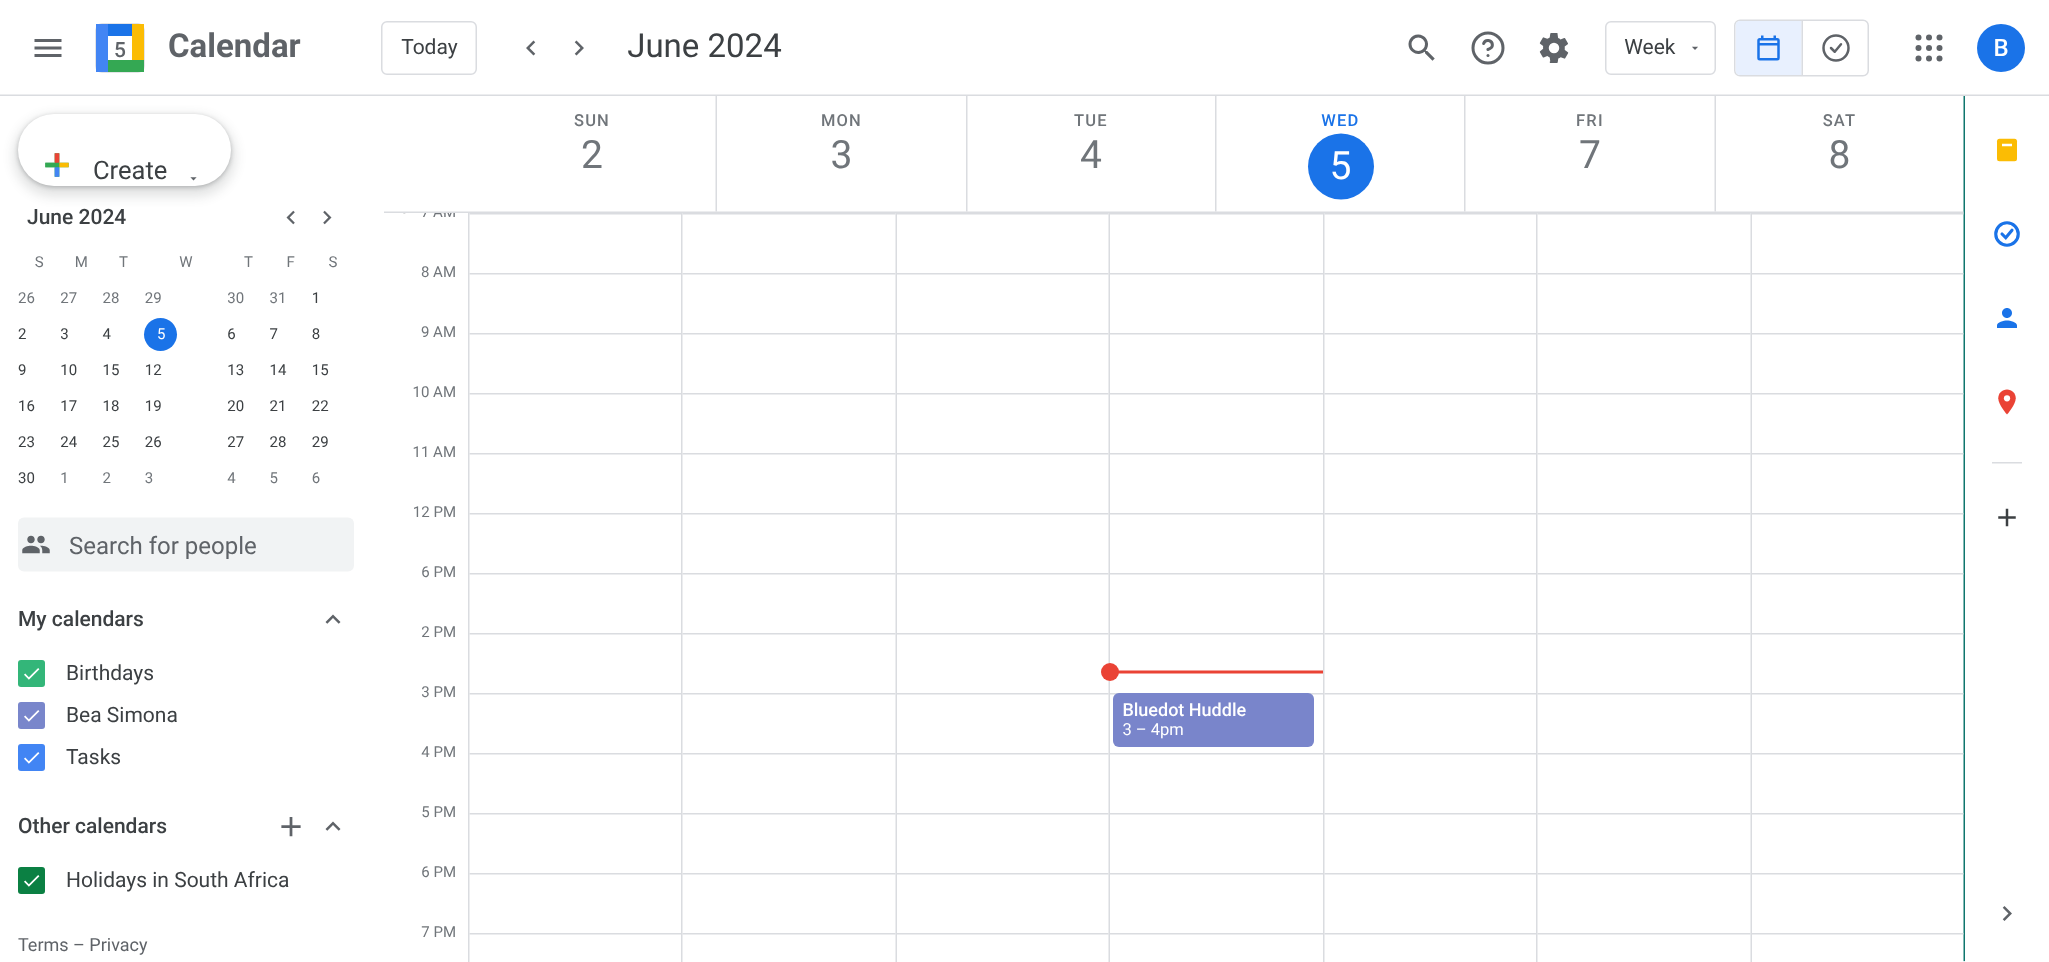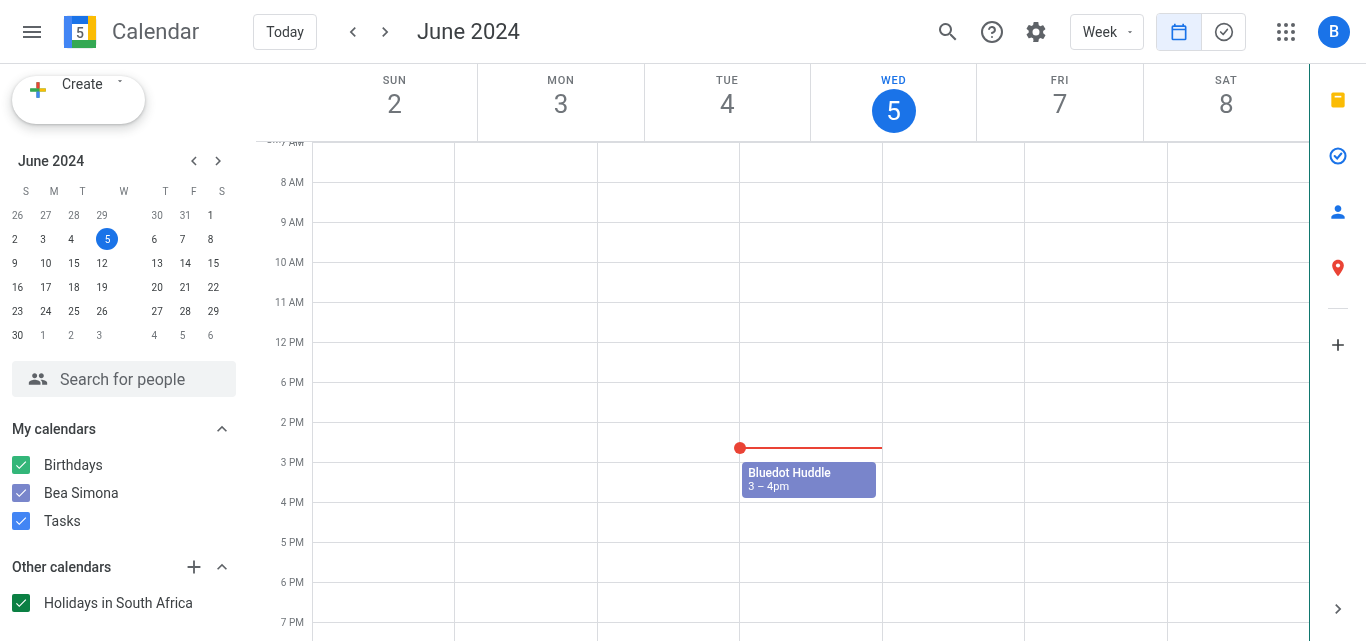--- a/index.html
+++ b/index.html
@@ -2,51 +2,51 @@
 <html><head>
 <meta charset="utf-8">
 <style>
 *{box-sizing:border-box;margin:0;padding:0;font-family:'Google Sans',Roboto,Arial,sans-serif}
 body{background:#fff;color:#3c4043;overflow:hidden}
 .app{display:flex;flex-direction:column;height:641px;width:1366px}
 .header{height:64px;display:flex;align-items:center;padding:8px;border-bottom:1px solid #dadce0}
 .hamburger{width:48px;height:48px;display:flex;align-items:center;justify-content:center;border-radius:50%;cursor:pointer}
 .logo{width:40px;height:40px;margin:0 4px 0 4px;position:relative}
 .logo-svg{width:40px;height:40px}
-.app-title{font-size:22px;color:#5f6368;margin-left:8px;font-weight:400}
+.app-title{font-size:22px;color:#5f6368;margin-left:8px;font-weight:700}
 .today-btn{margin-left:54px;height:36px;padding:0 12px;border:1px solid #dadce0;border-radius:4px;background:#fff;font-size:14px;color:#3c4043;cursor:pointer}
 .nav-arrows{display:flex;margin-left:20px}
 .nav-arrow{width:32px;height:32px;display:flex;align-items:center;justify-content:center;cursor:pointer;border-radius:50%;color:#5f6368}
 .month-title{font-size:22px;color:#3c4043;margin-left:16px;font-weight:400}
 .header-spacer{flex:1}
 .header-icon{width:40px;height:40px;display:flex;align-items:center;justify-content:center;cursor:pointer;border-radius:50%;color:#5f6368;margin:0 2px}
 .view-select{height:36px;padding:0 8px 0 12px;border:1px solid #dadce0;border-radius:4px;background:#fff;font-size:14px;color:#3c4043;cursor:pointer;display:flex;align-items:center;margin:0 12px}
 .view-select .caret{margin-left:8px}
 .tab-group{display:flex;border:1px solid #dadce0;border-radius:4px;overflow:hidden;margin-right:12px}
 .tab-btn{width:44px;height:36px;display:flex;align-items:center;justify-content:center;cursor:pointer;color:#5f6368}
 .tab-btn.active{background:#e8f0fe;color:#1a73e8}
 .tab-btn + .tab-btn{border-left:1px solid #dadce0}
 .apps-icon{margin:0 8px}
 .avatar{width:32px;height:32px;border-radius:50%;background:#1a73e8;color:#fff;display:flex;align-items:center;justify-content:center;font-size:16px;font-weight:500;margin:0 8px 0 4px;cursor:pointer}
 .body{flex:1;display:flex;overflow:hidden}
 .sidebar{width:256px;padding:12px 20px 0 12px;overflow-y:auto}
-.create-btn{height:48px;padding:0 20px 0 12px;border:none;border-radius:24px;background:#fff;box-shadow:0 1px 3px rgba(60,64,67,.3),0 4px 8px 3px rgba(60,64,67,.15);display:flex;align-items:flex-start;cursor:pointer;font-size:14px;color:#3c4043;margin-bottom:25px;margin-left:0}
+.create-btn{height:48px;padding:0 20px 0 12px;border:none;border-radius:24px;background:#fff;box-shadow:0 1px 3px rgba(60,64,67,.3),0 4px 8px 3px rgba(60,64,67,.15);display:flex;align-items:flex-end;cursor:pointer;font-size:17px;color:#3c4043;margin-bottom:9px;margin-left:0}
 .create-plus{width:28px;height:28px;margin-right:10px}
 .create-caret{margin-left:12px;color:#5f6368}
 .mini-header{display:flex;align-items:center;justify-content:space-between;padding:0 6px;margin-bottom:6px}
 .mini-title{font-size:14px;font-weight:500;color:#3c4043}
 .mini-nav{display:flex}
 .mini-nav-btn{width:24px;height:24px;display:flex;align-items:center;justify-content:center;cursor:pointer;color:#5f6368;border-radius:50%}
 .mini-cal{width:224px}
 .mini-cal table{width:100%;border-collapse:collapse;font-size:10px}
 .mini-cal th{color:#70757a;font-weight:400;height:24px;text-align:center}
 .mini-cal td{height:24px;text-align:left;color:#3c4043;cursor:pointer;position:relative}
 .mini-cal td.gray{color:#70757a}
 .mini-cal td.today span{background:#1a73e8;color:#fff;border-radius:50%;width:22px;height:22px;display:inline-flex;align-items:center;justify-content:center}
-.search-people{margin-top:14px;height:36px;background:#f1f3f4;border-radius:4px;display:flex;align-items:center;padding:0 16px;color:#5f6368;cursor:text}
+.search-people{margin-top:14px;height:36px;background:#f1f3f4;border-radius:4px;display:flex;align-items:center;padding:0 2px;color:#5f6368;cursor:text}
 .search-people svg{margin-right:12px}
 .section-head{display:flex;align-items:center;justify-content:space-between;margin-top:18px;cursor:pointer}
 .section-head .title{font-size:14px;font-weight:500;color:#3c4043}
 .section-head .icons{display:flex;align-items:center}
 .section-head .icons>*{width:28px;height:28px;display:flex;align-items:center;justify-content:center;color:#5f6368}
 .cal-list{margin-top:8px}
 .cal-item{display:flex;align-items:center;height:28px;cursor:pointer}
 .cal-check{width:18px;height:18px;border-radius:2px;margin-right:14px;display:flex;align-items:center;justify-content:center;color:#fff}
 .cal-label{font-size:14px;color:#3c4043}
 .footer-links{margin-top:22px;font-size:12px;color:#5f6368}

